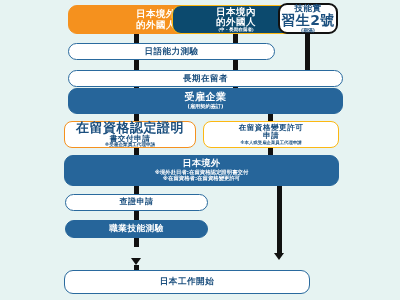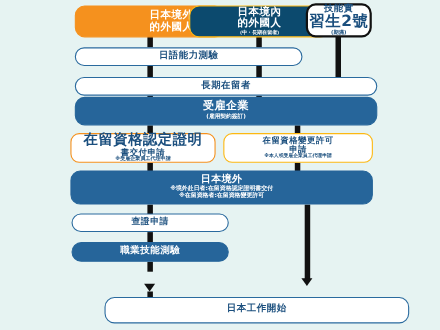--- a/index.html
+++ b/index.html
@@ -124,17 +124,17 @@
 
   <div class="node v-white" style="left:65px;top:194px;width:143px;height:17px;font-family:Liberation Serif, serif;">
     <div class="t-main" style="font-size:8px;">查證申請</div>
   </div>
 
   <div class="node v-blue" style="left:65px;top:220px;width:143px;height:18px;">
     <div class="t-main" style="font-size:8.6px;">職業技能測驗</div>
   </div>
 
 
-  <div class="node v-white" style="left:64px;top:270px;width:277px;height:24px;margin-left:31px;">
+  <div class="node v-white" style="left:64px;top:270px;width:246px;height:24px;">
     <div class="t-main" style="font-size:8.6px;">日本工作開始</div>
   </div>
 
 </div>
 
 </body></html>

